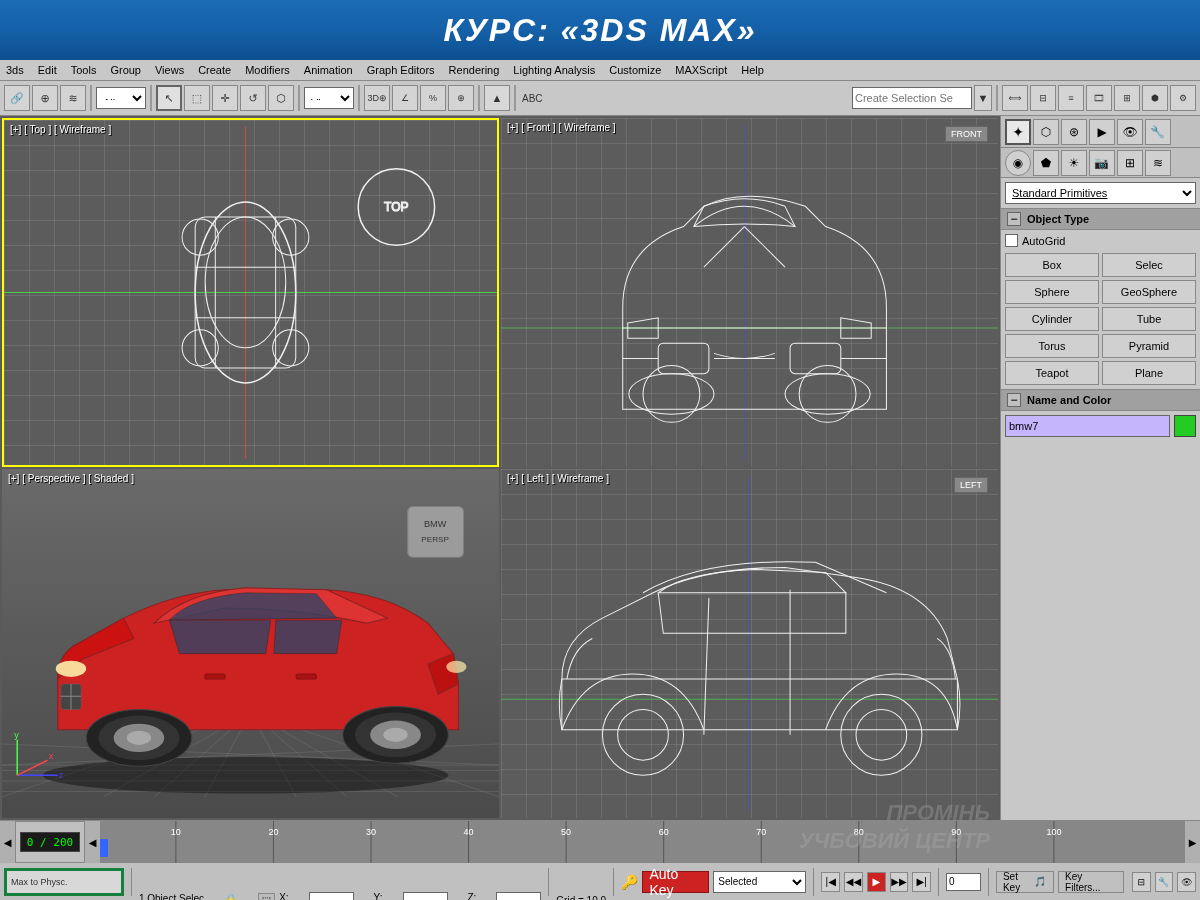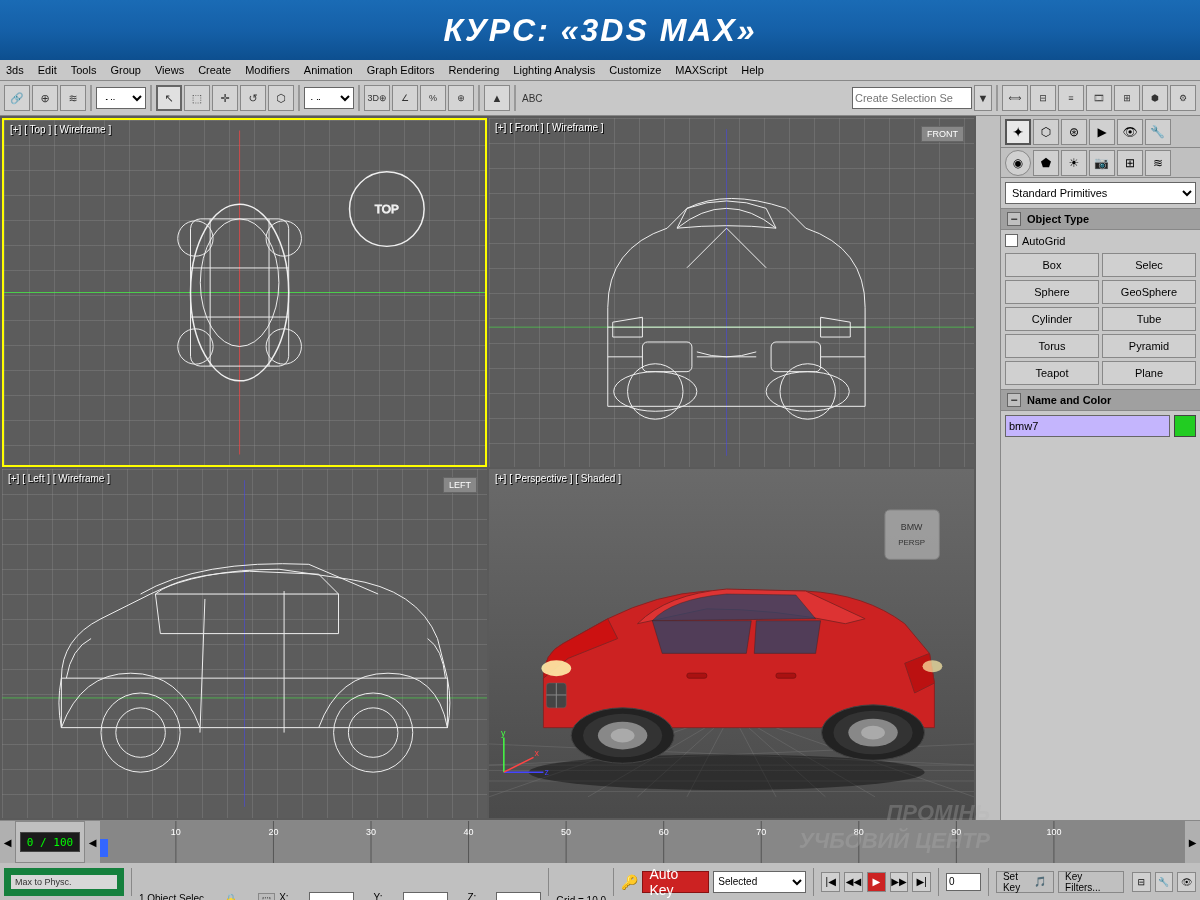--- a/index.html
+++ b/index.html
@@ -73,21 +73,20 @@
       font-size: 11px;
       padding: 8px 2px;
       cursor: pointer;
     }
 
     
     #main-area {
       width: 100%;
       height: calc(900px - 60px - 20px - 36px - 42px - 38px);
       display: flex;
-      gap: 24px;
     }
 
     
     #viewport-area {
       flex: 1;
       background: #5a5a5a;
       display: grid;
       grid-template-columns: 1fr 1fr;
       grid-template-rows: 1fr 1fr;
       gap: 2px;
@@ -166,20 +165,21 @@
       display: flex;
       align-items: center;
     }
     #std-primitives-select {
       flex: 1;
       height: 22px;
       font-size: 11px;
       background: #fff;
       border: 1px solid #666;
       padding: 0 2px;
+      text-decoration: underline;
     }
 
     
     .section-header {
       height: 22px;
       background: #a0a0a0;
       display: flex;
       align-items: center;
       padding: 0 6px;
       font-size: 11px;
@@ -397,21 +397,21 @@
     .selected-dropdown {
       height: 22px;
       width: 100px;
       background: #fff;
       border: 1px solid #666;
       font-size: 10px;
     }
     .maxscript-area {
       height: 28px;
       background: #d8d8d8;
-      border: 7px solid #15803d;
+      border: 3px solid #15803d;
       display: flex;
       align-items: center;
       padding: 0 4px;
       font-size: 10px;
       flex: 0 0 120px;
     }
 
     
     .vp-perspective-bg {
       background: linear-gradient(180deg, #6a6a6a 0%, #4a4a4a 100%);
@@ -616,20 +616,102 @@
       <div class="axis-indicator">
         <svg width="40" height="40" viewBox="0 0 40 40">
           <line x1="20" y1="20" x2="35" y2="20" stroke="#ff4444" stroke-width="2"></line>
           <text x="37" y="23" fill="#ff4444" font-size="8">x</text>
           <line x1="20" y1="20" x2="20" y2="5" stroke="#4444ff" stroke-width="2"></line>
           <text x="17" y="4" fill="#4444ff" font-size="8">z</text>
         </svg>
       </div>
     </div>
 
+    <div class="viewport vp-perspective-bg">
+      <div class="viewport-label">[+] [ Perspective ] [ Shaded ]</div>
+
+      <svg style="position:absolute;top:0;left:0;width:100%;height:100%;" viewBox="0 0 490 330" preserveAspectRatio="none">
+
+        <g stroke="#888" stroke-width="0.5" opacity="0.6">
+          <line x1="0" y1="280" x2="490" y2="280"></line>
+          <line x1="0" y1="260" x2="490" y2="280"></line>
+          <line x1="490" y1="260" x2="0" y2="280"></line>
+
+          <line x1="245" y1="230" x2="0" y2="310"></line>
+          <line x1="245" y1="230" x2="490" y2="310"></line>
+          <line x1="245" y1="230" x2="100" y2="310"></line>
+          <line x1="245" y1="230" x2="390" y2="310"></line>
+          <line x1="245" y1="230" x2="150" y2="310"></line>
+          <line x1="245" y1="230" x2="340" y2="310"></line>
+          <line x1="245" y1="230" x2="200" y2="310"></line>
+          <line x1="245" y1="230" x2="290" y2="310"></line>
+
+          <line x1="0" y1="285" x2="490" y2="285"></line>
+          <line x1="0" y1="295" x2="490" y2="295"></line>
+          <line x1="0" y1="305" x2="490" y2="305"></line>
+        </g>
+      </svg>
+
+      <svg style="position:absolute;top:0;left:0;width:100%;height:100%;" viewBox="0 0 490 330">
+
+        <ellipse cx="240" cy="295" rx="200" ry="18" fill="rgba(0,0,0,0.4)"></ellipse>
+
+        <g fill="#cc2222" stroke="#882222" stroke-width="1">
+
+          <path d="M55,250 L55,200 Q55,175 75,165 L120,140 Q170,115 220,112 L320,112 Q380,115 420,145 L445,175 L450,205 L450,250 Z"></path>
+
+          <path d="M150,145 Q180,115 240,110 L320,112 L380,140 L360,145 Q290,130 220,130 Z" fill="#dd3333"></path>
+
+          <path d="M55,200 Q55,175 75,165 L120,140 L130,160 L80,180 Z" fill="#cc1111"></path>
+
+          <path d="M445,175 L450,205 L430,215 L420,185 Z" fill="#bb1111"></path>
+        </g>
+
+        <g fill="#334466" stroke="#222" stroke-width="0.5" opacity="0.8">
+          <path d="M165,142 Q185,120 240,115 L310,116 L330,140 Z"></path>
+
+          <path d="M165,142 L175,175 L260,175 L265,142 Z"></path>
+          <path d="M270,142 L268,175 L330,175 L335,142 Z"></path>
+        </g>
+
+        <ellipse cx="135" cy="258" rx="52" ry="28" fill="#222" stroke="#444" stroke-width="1"></ellipse>
+        <ellipse cx="135" cy="258" rx="40" ry="22" fill="#333"></ellipse>
+        <ellipse cx="135" cy="258" rx="25" ry="14" fill="#888"></ellipse>
+        <ellipse cx="135" cy="258" rx="12" ry="7" fill="#aaa"></ellipse>
+
+        <ellipse cx="388" cy="255" rx="52" ry="28" fill="#222" stroke="#444" stroke-width="1"></ellipse>
+        <ellipse cx="388" cy="255" rx="40" ry="22" fill="#333"></ellipse>
+        <ellipse cx="388" cy="255" rx="25" ry="14" fill="#888"></ellipse>
+        <ellipse cx="388" cy="255" rx="12" ry="7" fill="#aaa"></ellipse>
+
+        <ellipse cx="68" cy="190" rx="15" ry="8" fill="#ffeeaa" opacity="0.9"></ellipse>
+        <ellipse cx="448" cy="188" rx="10" ry="6" fill="#ffeeaa" opacity="0.7"></ellipse>
+
+        <rect x="58" y="205" width="20" height="25" rx="3" fill="#444" stroke="#666" stroke-width="0.5"></rect>
+        <line x1="68" y1="205" x2="68" y2="230" stroke="#888" stroke-width="1"></line>
+        <line x1="58" y1="217" x2="78" y2="217" stroke="#888" stroke-width="1"></line>
+
+        <g transform="translate(400,30)">
+          <rect x="0" y="0" width="55" height="50" rx="5" fill="#aaa" stroke="#888" stroke-width="1" opacity="0.8"></rect>
+          <text x="27" y="20" fill="#333" font-size="9" text-anchor="middle" font-family="Arial">BMW</text>
+          <text x="27" y="35" fill="#333" font-size="8" text-anchor="middle" font-family="Arial">PERSP</text>
+        </g>
+
+        <rect x="200" y="195" width="20" height="5" rx="2" fill="#aa1111" stroke="#881111"></rect>
+        <rect x="290" y="195" width="20" height="5" rx="2" fill="#aa1111" stroke="#881111"></rect>
+
+        <line x1="15" y1="295" x2="55" y2="295" stroke="#4444ff" stroke-width="1.5"></line>
+        <text x="56" y="298" fill="#4444ff" font-size="9" font-family="Arial">z</text>
+        <line x1="15" y1="295" x2="15" y2="260" stroke="#44ff44" stroke-width="1.5"></line>
+        <text x="12" y="258" fill="#44ff44" font-size="9" font-family="Arial">y</text>
+        <line x1="15" y1="295" x2="45" y2="280" stroke="#ff4444" stroke-width="1.5"></line>
+        <text x="46" y="279" fill="#ff4444" font-size="9" font-family="Arial">x</text>
+      </svg>
+    </div>
+
     <div class="viewport">
       <div class="grid-overlay"></div>
       <div class="viewport-label">[+] [ Left ] [ Wireframe ]</div>
       <div class="vp-corner-label">LEFT</div>
       <svg viewBox="0 0 490 330">
         <line x1="0" y1="220" x2="490" y2="220" stroke="#44ff44" stroke-width="1" opacity="0.5"></line>
         <line x1="245" y1="0" x2="245" y2="330" stroke="#4444ff" stroke-width="1" opacity="0.5"></line>
         <g stroke="white" stroke-width="1" fill="none" opacity="0.9">
 
           <path d="M60,250 L60,200 Q60,160 100,140 L150,115 Q200,90 280,90 L350,100 Q420,110 440,160 L450,200 L450,250 Z"></path>
@@ -660,102 +742,20 @@
         </g>
       </svg>
       <div class="axis-indicator">
         <svg width="50" height="40" viewBox="0 0 50 40">
           <line x1="20" y1="30" x2="5" y2="30" stroke="#44ff44" stroke-width="2"></line>
           <text x="1" y="33" fill="#44ff44" font-size="8">y</text>
           <line x1="20" y1="30" x2="20" y2="10" stroke="#4444ff" stroke-width="2"></line>
           <text x="17" y="8" fill="#4444ff" font-size="8">z</text>
         </svg>
       </div>
-    </div>
-
-    <div class="viewport vp-perspective-bg">
-      <div class="viewport-label">[+] [ Perspective ] [ Shaded ]</div>
-
-      <svg style="position:absolute;top:0;left:0;width:100%;height:100%;" viewBox="0 0 490 330" preserveAspectRatio="none">
-
-        <g stroke="#888" stroke-width="0.5" opacity="0.6">
-          <line x1="0" y1="280" x2="490" y2="280"></line>
-          <line x1="0" y1="260" x2="490" y2="280"></line>
-          <line x1="490" y1="260" x2="0" y2="280"></line>
-
-          <line x1="245" y1="230" x2="0" y2="310"></line>
-          <line x1="245" y1="230" x2="490" y2="310"></line>
-          <line x1="245" y1="230" x2="100" y2="310"></line>
-          <line x1="245" y1="230" x2="390" y2="310"></line>
-          <line x1="245" y1="230" x2="150" y2="310"></line>
-          <line x1="245" y1="230" x2="340" y2="310"></line>
-          <line x1="245" y1="230" x2="200" y2="310"></line>
-          <line x1="245" y1="230" x2="290" y2="310"></line>
-
-          <line x1="0" y1="285" x2="490" y2="285"></line>
-          <line x1="0" y1="295" x2="490" y2="295"></line>
-          <line x1="0" y1="305" x2="490" y2="305"></line>
-        </g>
-      </svg>
-
-      <svg style="position:absolute;top:0;left:0;width:100%;height:100%;" viewBox="0 0 490 330">
-
-        <ellipse cx="240" cy="295" rx="200" ry="18" fill="rgba(0,0,0,0.4)"></ellipse>
-
-        <g fill="#cc2222" stroke="#882222" stroke-width="1">
-
-          <path d="M55,250 L55,200 Q55,175 75,165 L120,140 Q170,115 220,112 L320,112 Q380,115 420,145 L445,175 L450,205 L450,250 Z"></path>
-
-          <path d="M150,145 Q180,115 240,110 L320,112 L380,140 L360,145 Q290,130 220,130 Z" fill="#dd3333"></path>
-
-          <path d="M55,200 Q55,175 75,165 L120,140 L130,160 L80,180 Z" fill="#cc1111"></path>
-
-          <path d="M445,175 L450,205 L430,215 L420,185 Z" fill="#bb1111"></path>
-        </g>
-
-        <g fill="#334466" stroke="#222" stroke-width="0.5" opacity="0.8">
-          <path d="M165,142 Q185,120 240,115 L310,116 L330,140 Z"></path>
-
-          <path d="M165,142 L175,175 L260,175 L265,142 Z"></path>
-          <path d="M270,142 L268,175 L330,175 L335,142 Z"></path>
-        </g>
-
-        <ellipse cx="135" cy="258" rx="52" ry="28" fill="#222" stroke="#444" stroke-width="1"></ellipse>
-        <ellipse cx="135" cy="258" rx="40" ry="22" fill="#333"></ellipse>
-        <ellipse cx="135" cy="258" rx="25" ry="14" fill="#888"></ellipse>
-        <ellipse cx="135" cy="258" rx="12" ry="7" fill="#aaa"></ellipse>
-
-        <ellipse cx="388" cy="255" rx="52" ry="28" fill="#222" stroke="#444" stroke-width="1"></ellipse>
-        <ellipse cx="388" cy="255" rx="40" ry="22" fill="#333"></ellipse>
-        <ellipse cx="388" cy="255" rx="25" ry="14" fill="#888"></ellipse>
-        <ellipse cx="388" cy="255" rx="12" ry="7" fill="#aaa"></ellipse>
-
-        <ellipse cx="68" cy="190" rx="15" ry="8" fill="#ffeeaa" opacity="0.9"></ellipse>
-        <ellipse cx="448" cy="188" rx="10" ry="6" fill="#ffeeaa" opacity="0.7"></ellipse>
-
-        <rect x="58" y="205" width="20" height="25" rx="3" fill="#444" stroke="#666" stroke-width="0.5"></rect>
-        <line x1="68" y1="205" x2="68" y2="230" stroke="#888" stroke-width="1"></line>
-        <line x1="58" y1="217" x2="78" y2="217" stroke="#888" stroke-width="1"></line>
-
-        <g transform="translate(400,30)">
-          <rect x="0" y="0" width="55" height="50" rx="5" fill="#aaa" stroke="#888" stroke-width="1" opacity="0.8"></rect>
-          <text x="27" y="20" fill="#333" font-size="9" text-anchor="middle" font-family="Arial">BMW</text>
-          <text x="27" y="35" fill="#333" font-size="8" text-anchor="middle" font-family="Arial">PERSP</text>
-        </g>
-
-        <rect x="200" y="195" width="20" height="5" rx="2" fill="#aa1111" stroke="#881111"></rect>
-        <rect x="290" y="195" width="20" height="5" rx="2" fill="#aa1111" stroke="#881111"></rect>
-
-        <line x1="15" y1="295" x2="55" y2="295" stroke="#4444ff" stroke-width="1.5"></line>
-        <text x="56" y="298" fill="#4444ff" font-size="9" font-family="Arial">z</text>
-        <line x1="15" y1="295" x2="15" y2="260" stroke="#44ff44" stroke-width="1.5"></line>
-        <text x="12" y="258" fill="#44ff44" font-size="9" font-family="Arial">y</text>
-        <line x1="15" y1="295" x2="45" y2="280" stroke="#ff4444" stroke-width="1.5"></line>
-        <text x="46" y="279" fill="#ff4444" font-size="9" font-family="Arial">x</text>
-      </svg>
     </div>
   </div>
 
   <div id="right-panel">
 
     <div id="panel-icons">
       <div class="panel-icon-btn" style="background:#e8e8e8; border:2px solid #555; font-size:14px;">✦</div>
       <div class="panel-icon-btn">⬡</div>
       <div class="panel-icon-btn">⊛</div>
       <div class="panel-icon-btn">▶</div>
@@ -815,21 +815,21 @@
         <div class="color-swatch" style="background:#22cc22;"></div>
       </div>
     </div>
 
     <div style="flex:1; background:#c8c8c8;"></div>
   </div>
 </div>
 
 <div id="timeline-area">
   <div id="timeline-scroll-left">◀</div>
-  <div id="timeline-counter">0 / 100</div>
+  <div id="timeline-counter">0 / 200</div>
   <div id="timeline-scroll-right">◀</div>
   <div id="timeline-track">
     <div id="timeline-playhead"></div>
 
     <svg width="100%" height="100%" style="position:absolute;top:0;left:0;" preserveAspectRatio="none">
       <rect x="0" y="0" width="100%" height="100%" fill="#878787"></rect>
 
       <line x1="7%" y1="0" x2="7%" y2="100%" stroke="#555" stroke-width="1"></line>
       <text x="7%" y="14" fill="white" font-size="9" text-anchor="middle" font-family="Arial">10</text>
       <line x1="16%" y1="0" x2="16%" y2="100%" stroke="#555" stroke-width="1"></line>

